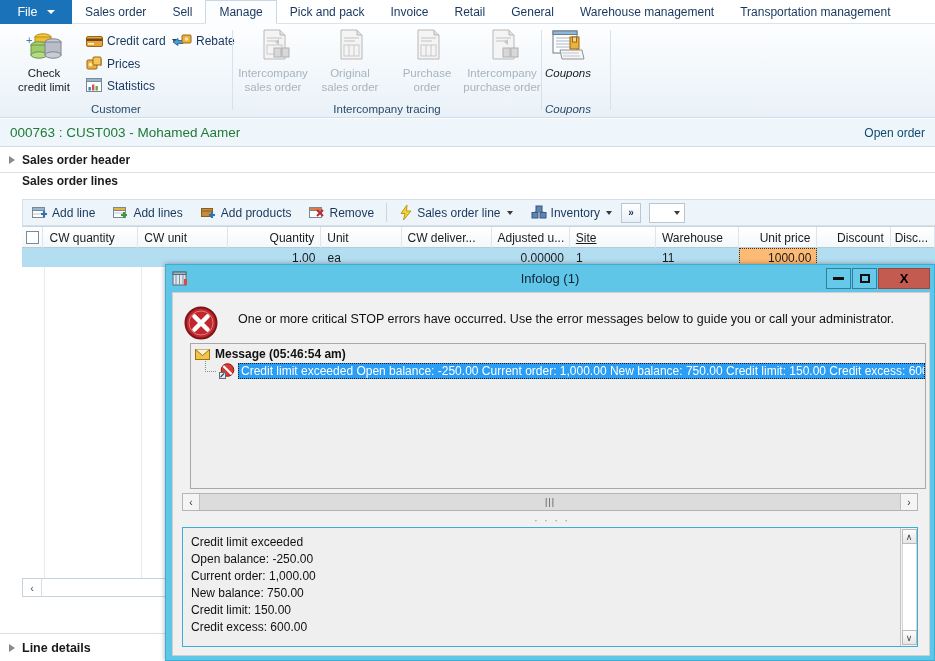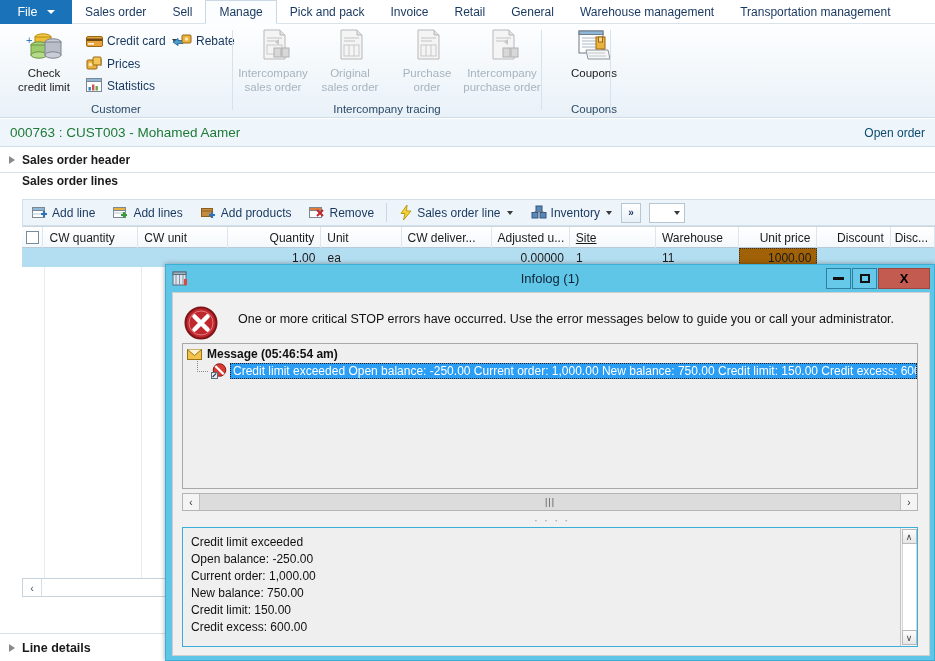--- a/index.html
+++ b/index.html
@@ -117,21 +117,21 @@
   .gh.num { justify-content:flex-end; }
   .gh.chk { justify-content:center; padding:0; }
   .gchk { width:13px;height:13px;border:1px solid #7a8a96; background:#fff; }
 
   .grid-row {
     position:absolute; top:22px; left:0; height:19px; width:913px;
     background:#b3ddf0; display:flex;
   }
   .gc { height:19px; display:flex; align-items:center; padding:0 6px; font-size:12px; color:#1a1a1a; white-space:nowrap; overflow:hidden;}
   .gc.num { justify-content:flex-end; }
-  .gc.focus { background:#a16207; outline:1px dotted #333; outline-offset:-1px; }
+  .gc.focus { background:#fdba74; outline:1px dotted #333; outline-offset:-1px; }
 
   .grid-body {
     position:absolute; top:41px; left:0; width:913px; height:330px;
     background:#ffffff; border-bottom:1px solid #d3dde6;
   }
   .vline { position:absolute; top:0; width:1px; height:330px; background:#e4ebf1; }
 
   .grid-hscroll {
     position:absolute; bottom:21px; left:0; width:913px; height:19px;
     background:#ffffff; border:1px solid #c6d2dc; display:flex; align-items:center;
@@ -167,21 +167,21 @@
   }
   .dlg-btn.close { width:52px; background:#c45b51; border-color:#9d463e; color:#000; font-weight:bold; font-size:13px;}
   .dlg-body {
     position:absolute; left:6px; top:27px; width:758px; height:364px;
     background:#f1f1f1; border:1px solid #cfcfcf;
   }
   .err-row { display:flex; align-items:flex-start; padding:12px 10px 8px 10px; gap:19px; }
   .err-text { font-size:12.5px; color:#111; padding-top:6px; line-height:1.3; }
 
   .tree-panel {
-    position:absolute; left:9px; top:50px; width:736px; height:146px;
+    position:absolute; left:17px; top:50px; width:736px; height:146px;
     background:#efefef; border:1px solid #a8a8a8;
   }
   .tree-inner { position:relative; width:100%; height:100%; overflow:hidden; }
   .tree-node {
     display:flex; align-items:center; gap:5px; height:17px;
     font-size:12px; font-weight:bold; color:#111; padding-left:4px; padding-top:3px;
   }
   .tree-child { display:flex; align-items:center; height:17px; padding-left:10px; margin-top:1px; }
   .dotted-elbow { width:18px; height:16px; position:relative; }
   .dotted-elbow::before {
@@ -397,21 +397,21 @@
         <div class="lbl">
           <span>Intercompany</span><br>
           <span>purchase order</span>
         </div>
       </div>
 
       <div class="glabel">Intercompany tracing</div>
     </div>
     <div class="gsep" style="left:541px;"></div>
 
-    <div class="rgroup" style="left:560px; width:68px;">
+    <div class="rgroup" style="left:534px; width:68px;font-style:italic;">
       <div class="big-btn" style="left:-4px;">
         <svg width="40" height="36" viewBox="0 0 40 36">
           <rect x="5" y="3" width="24" height="22" fill="#fdfdfd" stroke="#6f7b86"></rect>
           <rect x="5" y="3" width="24" height="3.5" fill="#8fb7d8" stroke="#6f7b86"></rect>
           <g stroke="#a9b7c4">
               <line x1="8" y1="10" x2="26" y2="10"></line>
               <line x1="8" y1="13" x2="26" y2="13"></line>
               <line x1="8" y1="16" x2="22" y2="16"></line>
               <line x1="8" y1="19" x2="22" y2="19"></line>
             </g>

